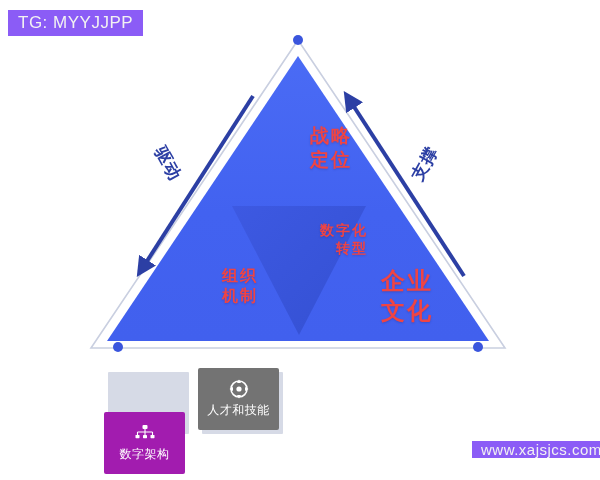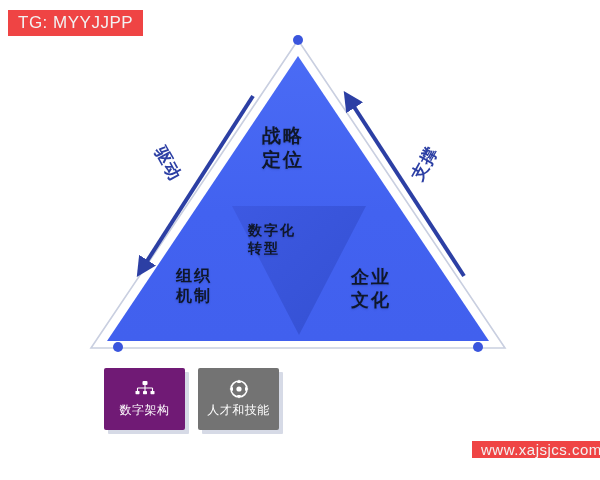--- a/index.html
+++ b/index.html
@@ -12,21 +12,21 @@
     width: 600px;
     height: 480px;
     background: #ffffff;
     overflow: hidden;
     font-family: "Liberation Sans", "DejaVu Sans", sans-serif;
   }
 
   
   .wm {
     position: absolute;
-    background: #ef4444;
+    background: #8b5cf6;
     color: #f2f2f2;
     display: flex;
     align-items: center;
     justify-content: center;
     letter-spacing: .5px;
     white-space: nowrap;
   }
   #wm-top {
     left: 8px;
     top: 10px;
@@ -70,22 +70,22 @@
   #label-support {
     left: 407px;
     top: 152px;
     transform: rotate(-61deg);
     transform-origin: center center;
   }
 
   
   .tri-text {
     position: absolute;
-    color: #0f172a;
-    text-align: left;
+    color: #ef4444;
+    text-align: right;
     line-height: 1.26;
     white-space: pre-line;
     text-shadow: 0 1px 2px rgba(20,36,120,.25);
   }
   #text-top {
     left: 262px;
     top: 124px;
     width: 90px;
     font-size: 19px;
     font-weight: 700;
@@ -104,21 +104,21 @@
     top: 266px;
     width: 82px;
     font-size: 16px;
     font-weight: 700;
     letter-spacing: 2px;
   }
   #text-right {
     left: 351px;
     top: 266px;
     width: 82px;
-    font-size: 18px;
+    font-size: 24px;
     font-weight: 700;
     letter-spacing: 2px;
   }
 
   
   #cards {
     position: absolute;
     left: 104px;
     top: 368px;
     display: flex;
@@ -144,21 +144,21 @@
     top: 0;
     width: 81px;
     height: 62px;
     border-radius: 2px;
     display: flex;
     flex-direction: column;
     align-items: center;
     justify-content: center;
     gap: 3px;
   }
-  .card.light { background: #701a75; }
+  .card.light { background: #a21caf; margin-top: 44px; }
   .card.dark  { background: #737373; }
   .card-icon {
     width: 22px;
     height: 20px;
     display: flex;
     align-items: center;
     justify-content: center;
   }
   .card-label {
     color: #ffffff;

